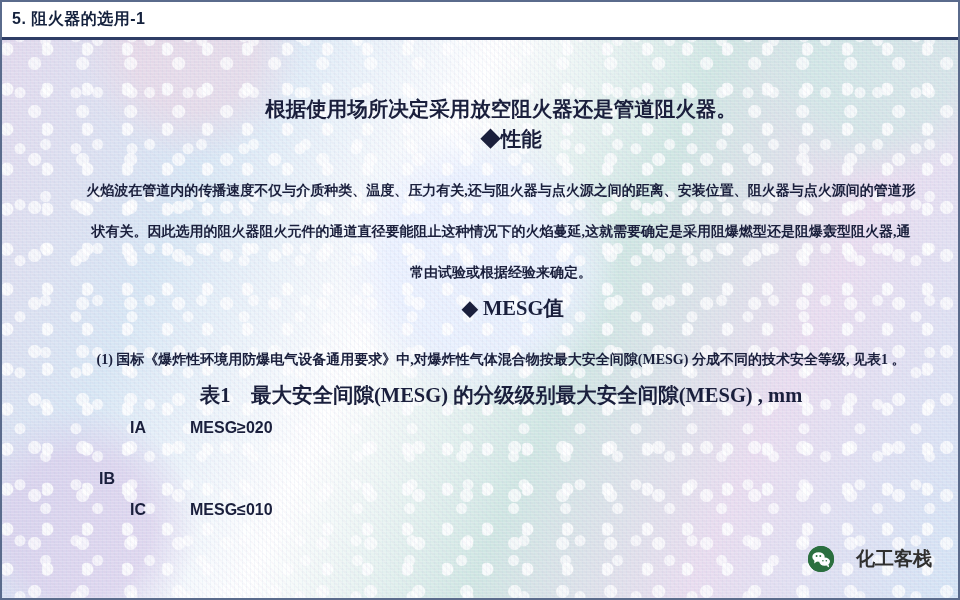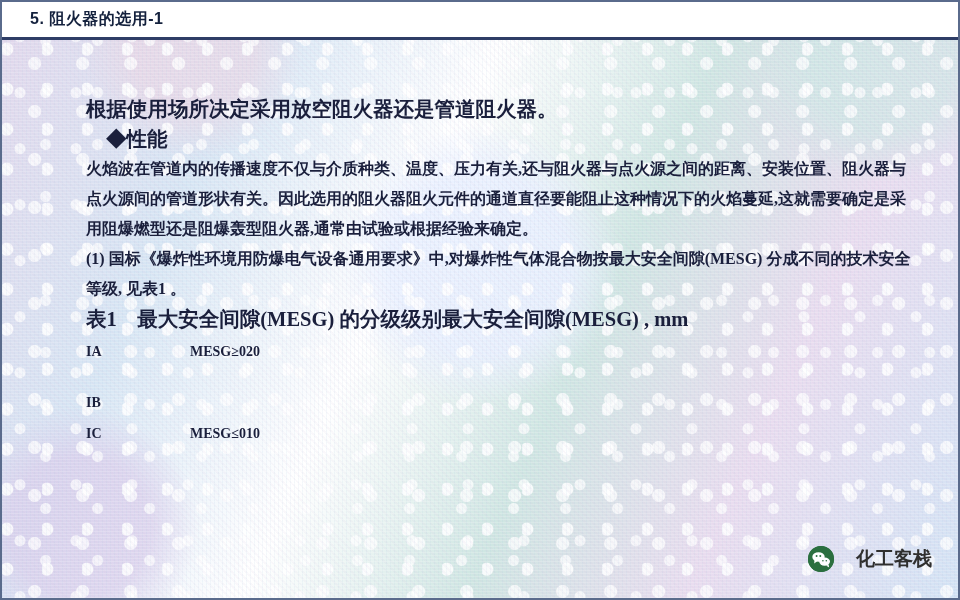--- a/index.html
+++ b/index.html
@@ -58,66 +58,68 @@
     border-bottom: 3px solid #2e3d66;
     box-sizing: border-box;
     display: flex;
     align-items: center;
   }
   .slide-title {
     font-family: "Liberation Sans", sans-serif;
     font-weight: bold;
     font-size: 16px;
     color: #14213d;
-    padding-left: 28px;
+    padding-left: 10px;
     letter-spacing: 0.5px;
     white-space: nowrap;
   }
 
   
   .content {
     position: absolute;
     left: 84px;
     top: 92px;
     width: 830px;
+    text-align: center;
   }
   .line {
     font-family: "Liberation Serif", serif;
     font-weight: bold;
     font-size: 20.5px;
     line-height: 30px;
     color: #1a1f3c;
     white-space: nowrap;
   }
   .para {
     font-family: "Liberation Serif", serif;
     font-weight: bold;
-    font-size: 16px;
-    line-height: 30px;
-    color: #1a1f3c;
+    font-size: 14px;
+    line-height: 41px;
+    color: #1a1f3c;
+    margin-top: 16px;
   }
   .bullet-line {
     font-family: "Liberation Serif", serif;
     font-weight: bold;
     font-size: 20.5px;
     line-height: 30px;
     color: #1a1f3c;
     white-space: nowrap;
     margin-left: 20px;
   }
   .mesg-head {
     padding-left: 4px;
   }
   .table-block {
     margin-top: 2px;
   }
   .tbl-row {
-    font-family: Liberation Serif, serif;
-    font-weight: bold;
-    font-size: 14px;
+    font-family: Liberation Sans, sans-serif;
+    font-weight: bold;
+    font-size: 16px;
     line-height: 31px;
     color: #1a1f3c;
     white-space: nowrap;
     display: flex;
   }
   .tbl-c1 { width: 104px; flex: 0 0 104px; }
   .tbl-c2 { white-space: nowrap; }
   .tbl-row.wide .tbl-c1 { width: 42px; flex: 0 0 42px; margin-top: 20px; }
 
   
@@ -157,20 +159,21 @@
   </div>
 
   <div class="content">
 
     <div class="line">根据使用场所决定采用放空阻火器还是管道阻火器。</div>
 
     <div class="bullet-line">◆性能</div>
 
     <div class="para">火焰波在管道内的传播速度不仅与介质种类、温度、压力有关,还与阻火器与点火源之间的距离、安装位置、阻火器与点火源间的管道形状有关。因此选用的阻火器阻火元件的通道直径要能阻止这种情况下的火焰蔓延,这就需要确定是采用阻爆燃型还是阻爆轰型阻火器,通常由试验或根据经验来确定。</div>
 
+    <div class="bullet-line mesg-head">◆ MESG值</div>
 
     <div class="para">(1) 国标《爆炸性环境用防爆电气设备通用要求》中,对爆炸性气体混合物按最大安全间隙(MESG) 分成不同的技术安全等级, 见表1 。</div>
 
     <div class="line">表1　最大安全间隙(MESG) 的分级级别最大安全间隙(MESG) , mm</div>
 
     <div class="table-block">
       <div class="tbl-row">
         <span class="tbl-c1">IA</span>
         <span class="tbl-c2">MESG≥020</span>
       </div>

